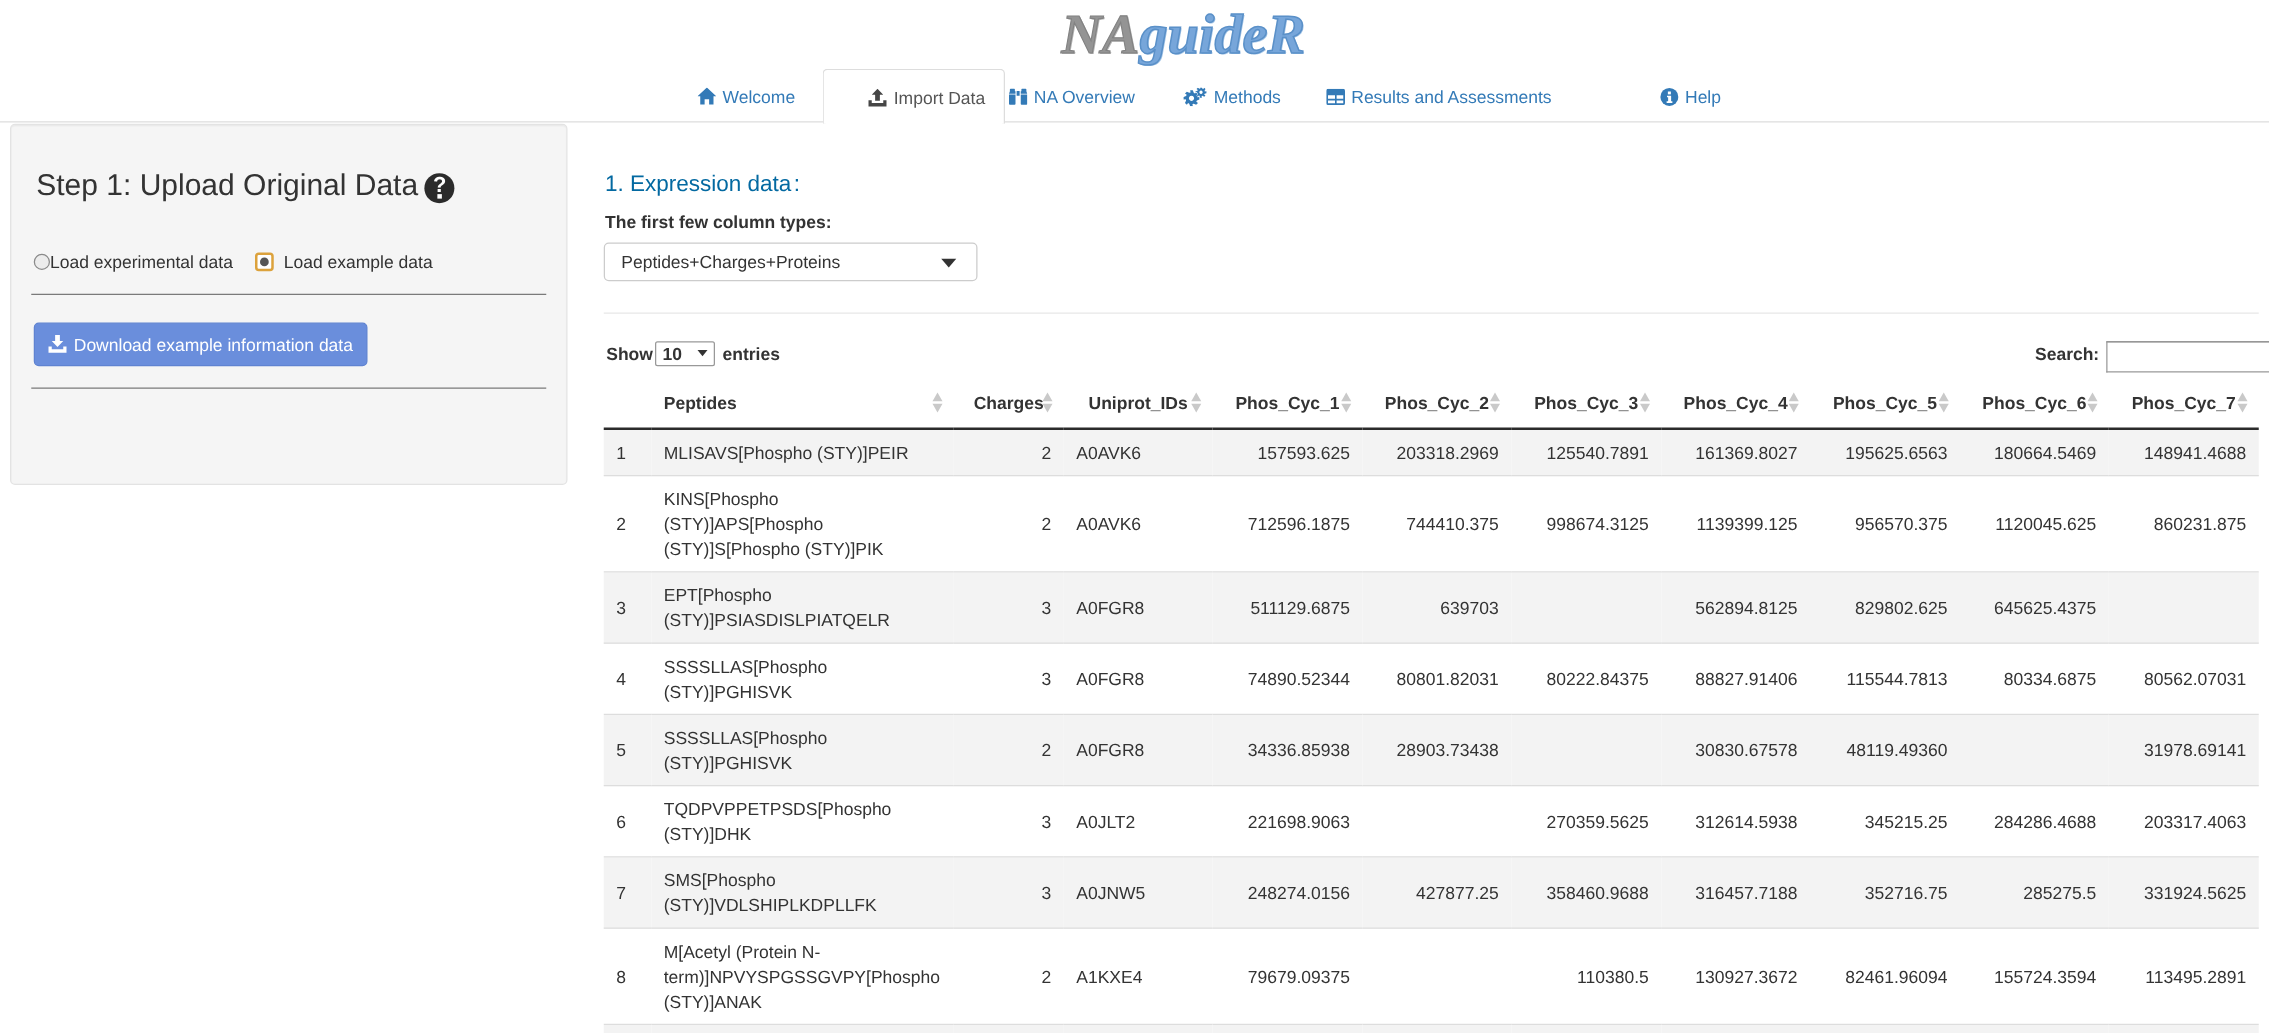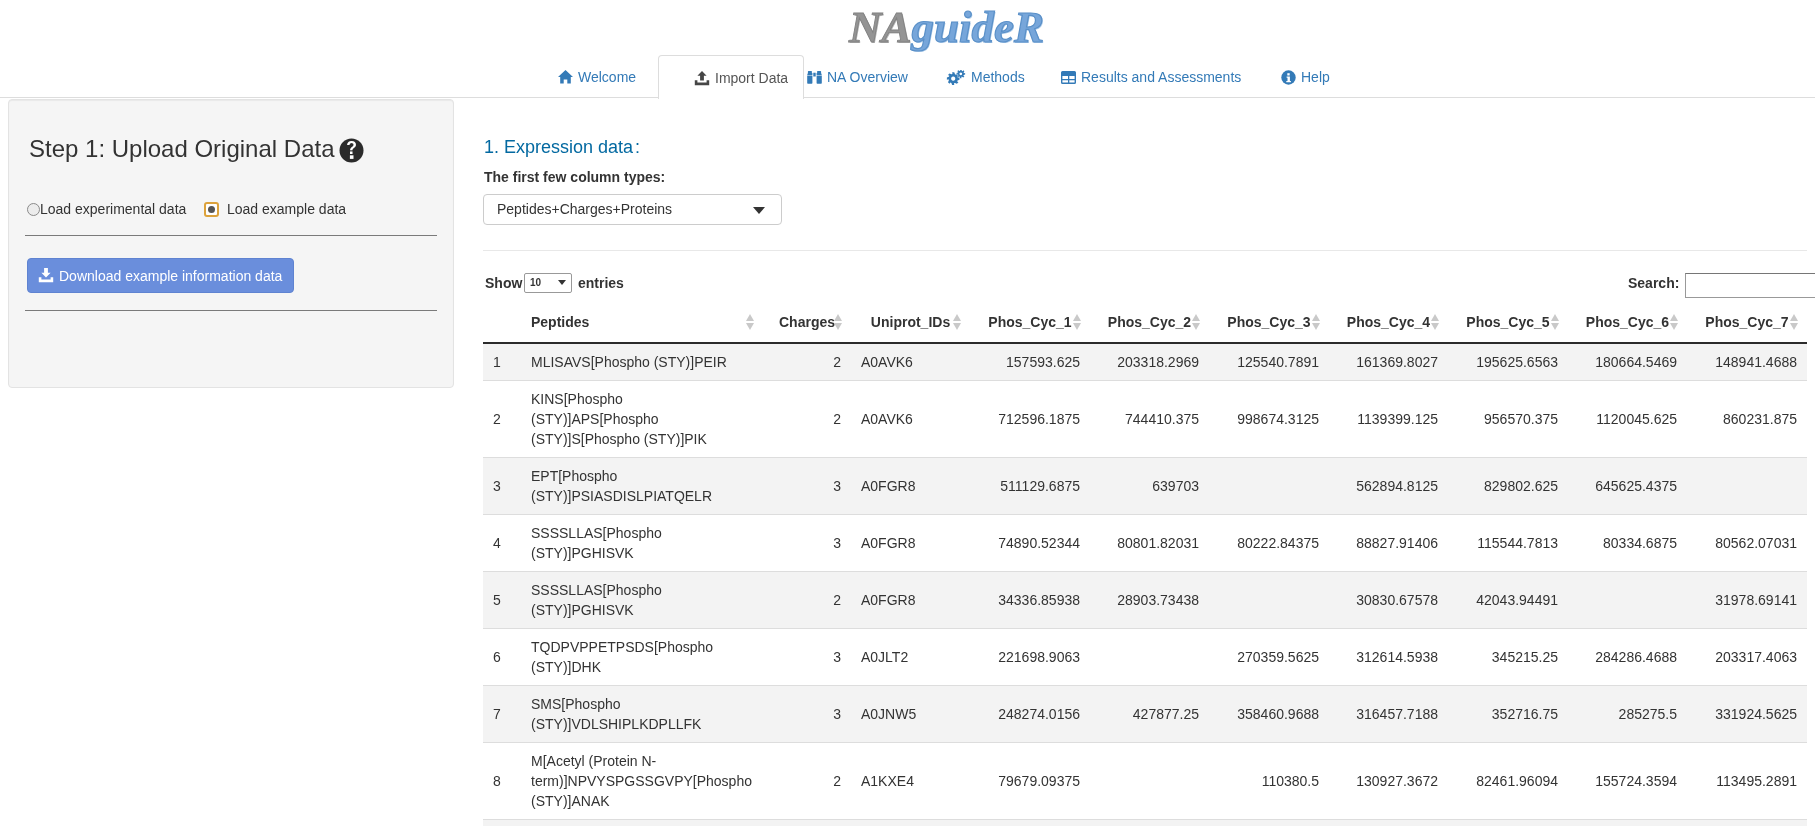--- a/index.html
+++ b/index.html
@@ -26,21 +26,21 @@
   .btn{position:absolute;background:#6a8edc;border:1px solid #5f83d1;border-radius:4px;color:#fff;font-size:14px;line-height:20px;display:flex;align-items:center;}
   .btn svg{margin:0 5px 0 10px;}
   
   #h4x{left:484px;top:137px;font-size:18px;line-height:20px;color:#0369a1;}
   #collab{left:484px;top:167px;font-size:14px;line-height:20px;font-weight:bold;color:#333;}
   #selbox{left:483px;top:194px;width:297px;height:29px;background:#fff;border:1px solid #ccc;border-radius:4px;font-size:14px;line-height:29px;color:#333;}
   #selbox .txt{position:absolute;left:13px;top:0;}
   #selbox .car{position:absolute;right:16px;top:12px;width:0;height:0;border-left:6px solid transparent;border-right:6px solid transparent;border-top:7px solid #333;}
   #mainhr{left:483px;top:250px;width:1324px;height:0;border-top:1px solid #e8e8e8;}
   .dtlab{font-size:14px;font-weight:bold;line-height:20px;color:#333;}
-  #lensel{left:524px;top:273px;width:46px;height:18px;border:1px solid #999;border-radius:2px;background:#fff;font-size:10px;font-weight:bold;line-height:18px;color:#333;}
+  #lensel{left:524px;top:273px;width:46px;height:18px;border:1px solid #999;border-radius:2px;background:#fff;font-size:14px;font-weight:bold;line-height:18px;color:#333;}
   #lensel .car{position:absolute;right:5px;top:6px;width:0;height:0;border-left:4.5px solid transparent;border-right:4.5px solid transparent;border-top:5px solid #333;}
   #srchin{left:1685px;top:273px;width:148px;height:23px;border:1px solid #999;border-top-color:#767676;background:#fff;}
   
   #tbl{position:absolute;left:483px;top:302px;width:1324px;border-collapse:collapse;table-layout:fixed;font-size:14px;line-height:20px;color:#333;}
   #tbl th{padding:10px;font-weight:bold;border-bottom:2px solid #2b2b2b;position:relative;vertical-align:middle;}
   #tbl td{padding:8px 10px;vertical-align:middle;}
   #tbl tbody tr{border-bottom:1px solid #ddd;}
   #tbl tbody tr.odd{background:#f3f3f3;}
   #tbl .ar{text-align:right;}
   #tbl .al{text-align:left;}
@@ -89,21 +89,21 @@
         </div>
       </div>
     <div class="tab" style="left:1046px;">
         <div class="inner">
       <svg width="15" height="13" viewBox="0 0 15 13">
             <path fill="#337ab7" fill-rule="evenodd" d="M0 1.5 Q0 0 1.5 0 H13.5 Q15 0 15 1.5 V11.5 Q15 13 13.5 13 H1.5 Q0 13 0 11.5 Z M1.4 5.1 H7 V8 H1.4 Z M1.4 9.3 H7 V11.6 H1.4 Z M8.3 5.1 H13.6 V8 H8.3 Z M8.3 9.3 H13.6 V11.6 H8.3 Z"></path>
           </svg>
       <span>Results and Assessments</span>
         </div>
       </div>
-    <div class="tab" style="left:1266px;">
+    <div class="tab" style="left:1313px;">
         <div class="inner">
       <svg width="15" height="15" viewBox="0 0 15 15">
             <circle cx="7.5" cy="7.5" r="7.2" fill="#337ab7"></circle>
             <rect x="6.3" y="3.2" width="2.4" height="2.3" fill="#fff"></rect>
             <path fill="#fff" d="M5.6 6.5 H8.9 V11 H9.9 V12.3 H5.3 V11 H6.5 V7.8 H5.6 Z"></path>
           </svg>
       <span>Help</span>
         </div>
       </div>
   </div>
@@ -231,21 +231,21 @@
         </tr>
       <tr class="odd">
           <td>5</td>
           <td>SSSSLLAS[Phospho (STY)]PGHISVK</td>
           <td class="ar">2</td>
           <td class="al">A0FGR8</td>
           <td class="ar">34336.85938</td>
           <td class="ar">28903.73438</td>
           <td class="ar"></td>
           <td class="ar">30830.67578</td>
-          <td class="ar">42043.94491</td>
+          <td class="ar">48119.49360</td>
           <td class="ar"></td>
           <td class="ar">31978.69141</td>
         </tr>
       <tr>
           <td>6</td>
           <td>TQDPVPPETPSDS[Phospho (STY)]DHK</td>
           <td class="ar">3</td>
           <td class="al">A0JLT2</td>
           <td class="ar">221698.9063</td>
           <td class="ar"></td>

